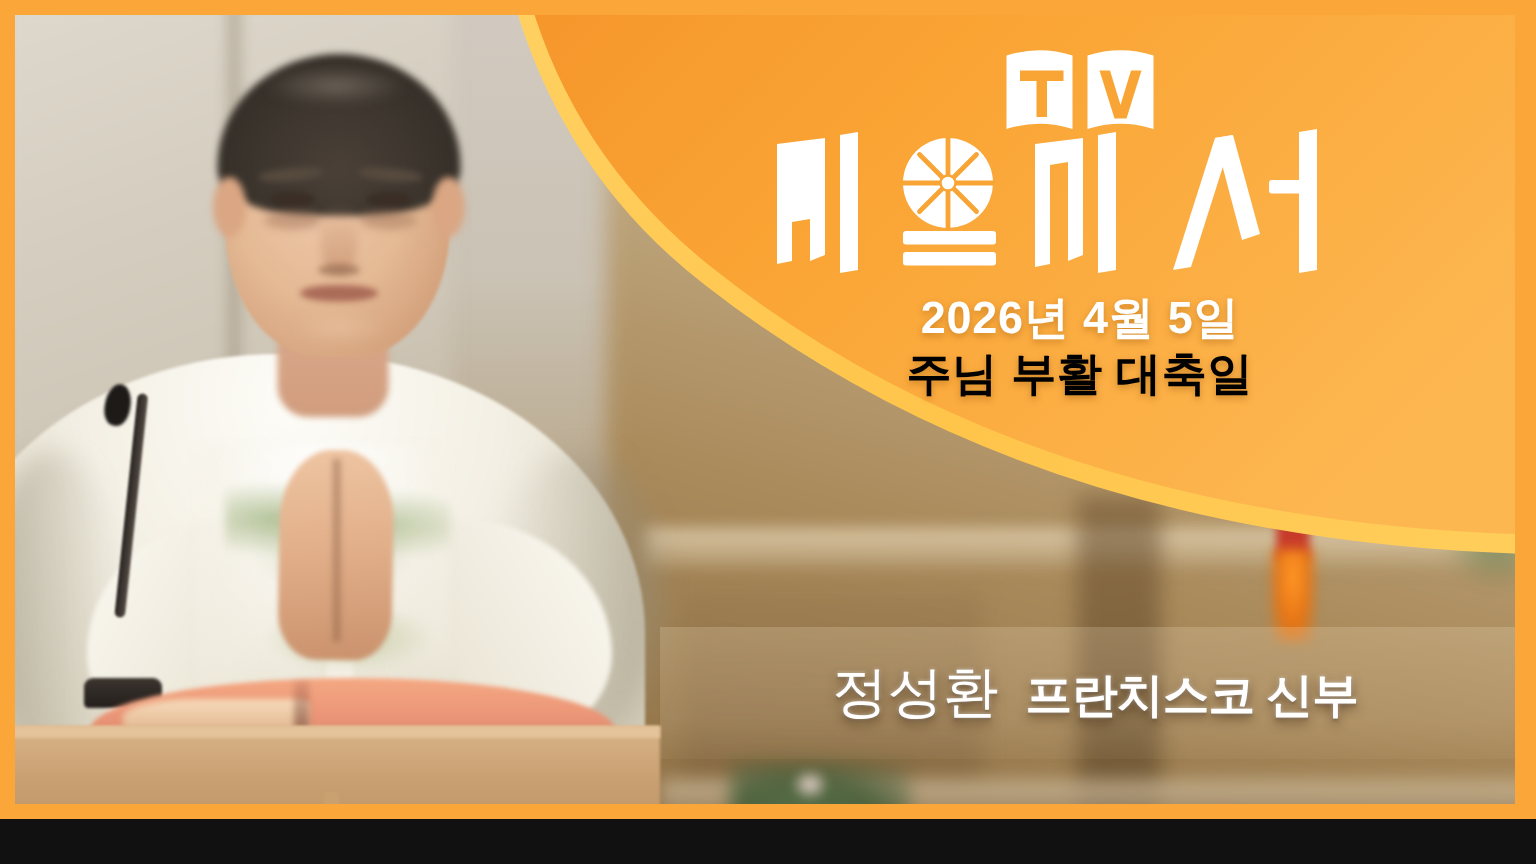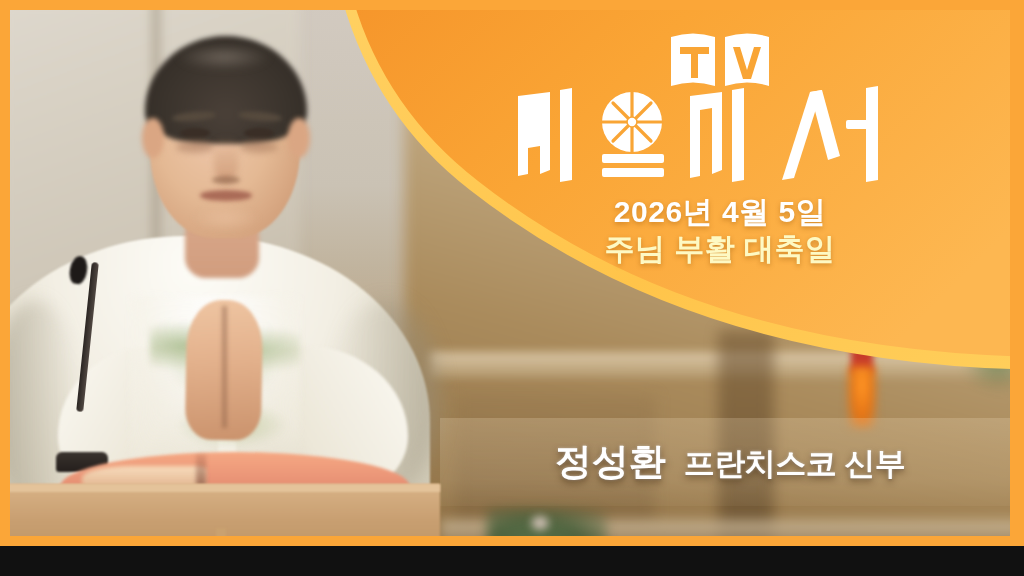--- a/index.html
+++ b/index.html
@@ -407,42 +407,42 @@
     font-size: 30px;
     font-weight: 700;
     letter-spacing: .5px;
     text-shadow: 0 2px 5px rgba(150,84,10,.42);
   }
   .feast-line {
     position: absolute;
     left: 470px; top: 229px;
     width: 500px;
     text-align: center;
-    color: #fef9c3;
+    color: #000000;
     font-size: 30px;
     font-weight: 700;
     letter-spacing: .5px;
     text-shadow: 0 2px 5px rgba(150,84,10,.45);
   }
 
   .celebrant {
     position: absolute;
     left: 470px; top: 437px;
     width: 520px;
     text-align: center;
     white-space: nowrap;
     color: #ffffff;
     text-shadow:
        0 0 3px rgba(255,255,255,.55),
        0 3px 7px rgba(60,34,8,.62),
        0 1px 2px rgba(60,34,8,.55);
   }
   .celebrant .cname {
     font-size: 37px;
-    font-weight: 700;
+    font-weight: 400;
     letter-spacing: 0px;
     margin-top: 36px;
   }
   .celebrant .ctitle {
     font-size: 31px;
     font-weight: 700;
     margin-left: 18px;
     letter-spacing: -.5px;
   }
 

